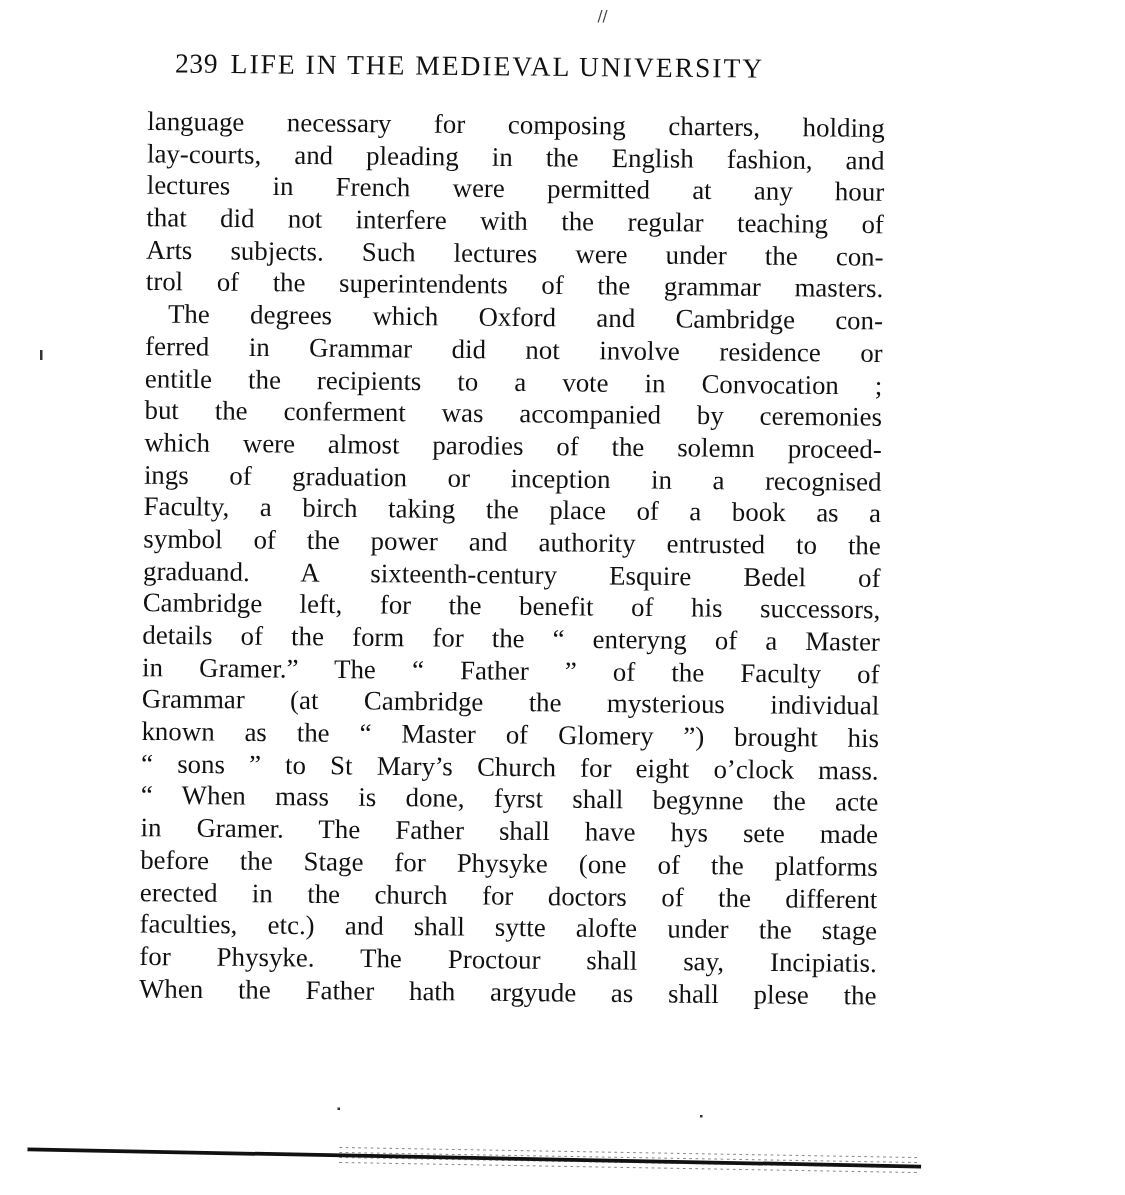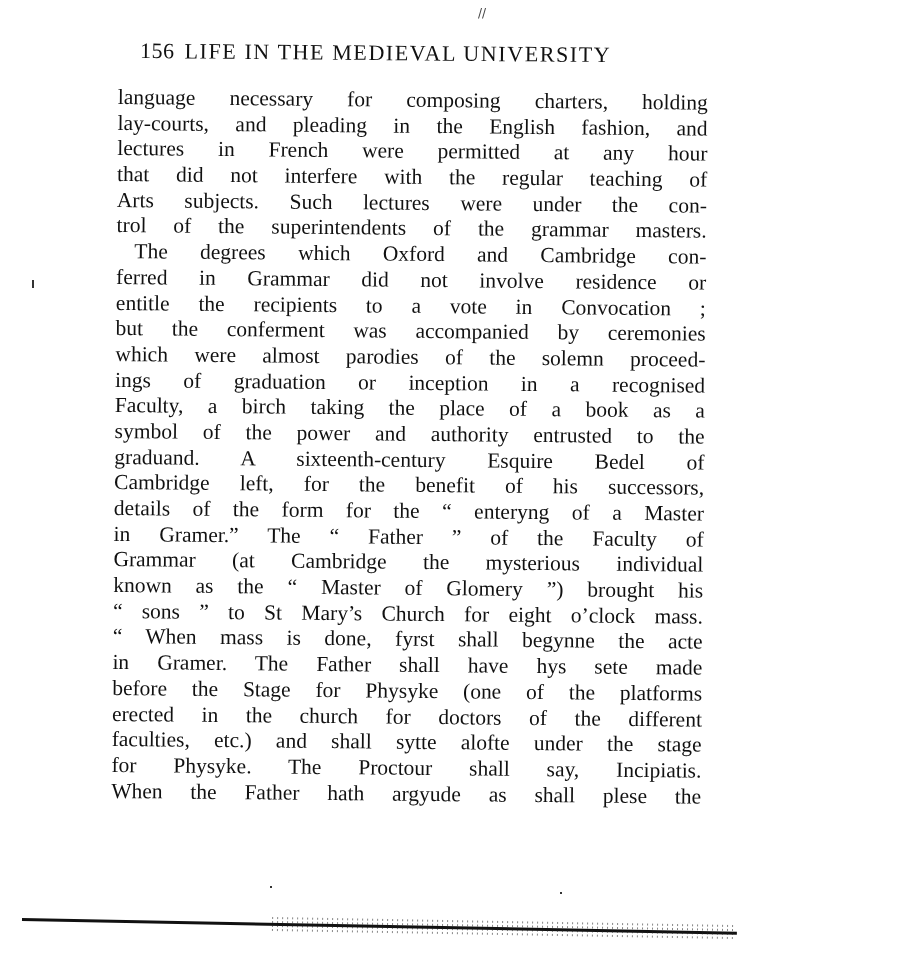--- a/index.html
+++ b/index.html
@@ -101,21 +101,21 @@
     }
   </style>
 </head>
 <body>
 
 <div class="page">
 
   <span class="mark">//</span>
 
   <div class="running-head">
-    <span class="page-number">156</span>
+    <span class="page-number">239</span>
     <span class="running-title">LIFE IN THE MEDIEVAL UNIVERSITY</span>
   </div>
 
   <div class="body-text">
     <span class="line">language necessary for composing charters, holding</span>
     <span class="line">lay-courts, and pleading in the English fashion, and</span>
     <span class="line">lectures in French were permitted at any hour</span>
     <span class="line">that did not interfere with the regular teaching of</span>
     <span class="line">Arts subjects.  Such lectures were under the con-</span>
     <span class="line">trol of the superintendents of the grammar masters.</span>

